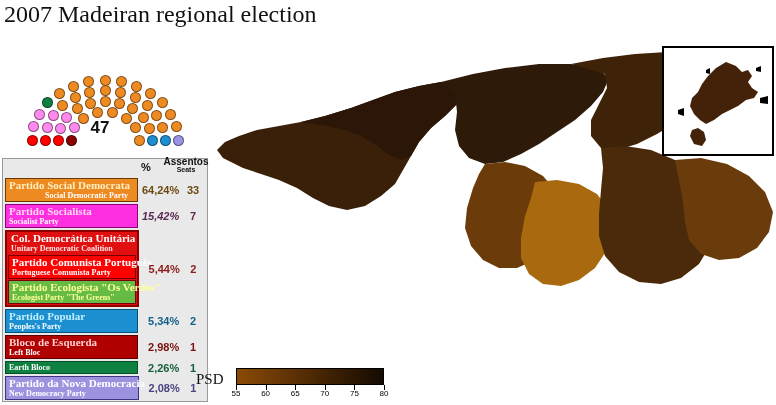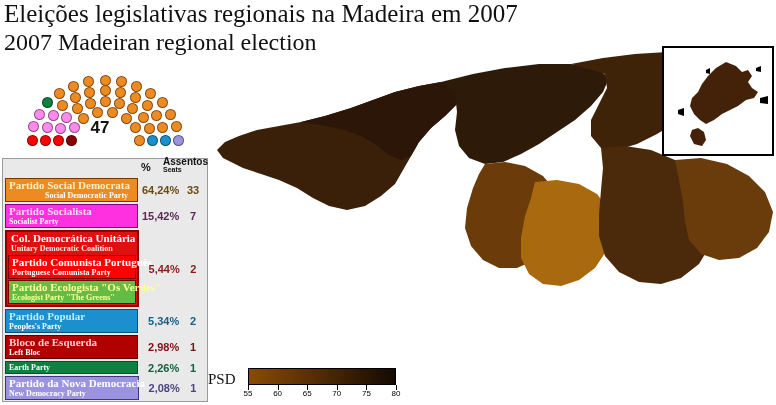--- a/index.html
+++ b/index.html
@@ -17,21 +17,21 @@
         border:1px solid rgba(0,0,0,.45);box-sizing:border-box;}
   #total-seats{position:absolute;left:80px;top:118px;width:40px;text-align:center;
                font-family:"Liberation Sans",sans-serif;font-weight:bold;font-size:17px;color:#111;}
 
   
   #legend{position:absolute;left:2px;top:158px;width:206px;
           background:#e9e9e9;border:1px solid #9a9a9a;box-sizing:border-box;}
   #legend .hdr{height:18px;position:relative;}
   #legend .hdr .pct{position:absolute;left:138px;top:2px;font-family:"Liberation Sans",sans-serif;
        font-weight:bold;font-size:11px;color:#111;}
-  #legend .hdr .seats{position:absolute;left:160px;top:-1px;width:46px;
+  #legend .hdr .seats{position:absolute;left:160px;top:-1px;text-align:center;width:46px;
        font-family:"Liberation Sans",sans-serif;font-weight:bold;font-size:10px;color:#111;line-height:8px;}
   #legend .hdr .seats small{display:block;font-size:7px;}
   .prow{position:relative;display:flex;align-items:stretch;padding:1px 2px 1px 2px;}
   .swatch{width:134px;box-sizing:border-box;border:1px solid #333;padding:1px 3px;
           display:flex;flex-direction:column;justify-content:center;}
   .pname{font-family:"Liberation Serif",serif;font-size:11px;line-height:11px;font-weight:bold;white-space:nowrap;}
   .pname-en{font-family:"Liberation Serif",serif;font-size:8px;line-height:9px;font-weight:bold;white-space:nowrap;}
   .pct-cell{width:42px;text-align:right;font-family:"Liberation Sans",sans-serif;
             font-size:11px;font-weight:bold;display:flex;align-items:center;justify-content:flex-end;padding-right:2px;}
   .seat-cell{width:24px;text-align:center;font-family:"Liberation Sans",sans-serif;
@@ -39,34 +39,33 @@
   .coal-outer{width:134px;box-sizing:border-box;border:2px solid #8d0000;background:#e01010;padding:1px;}
   .coal-head{padding:0 3px 1px 3px;}
   .coal-sub{border:1px solid #7a0000;padding:1px 3px;margin-top:1px;}
 
   
   #map-wrap{position:absolute;left:205px;top:30px;width:571px;height:345px;}
   #inset{position:absolute;left:662px;top:46px;width:112px;height:110px;
          background:#fff;border:2px solid #000;box-sizing:border-box;}
 
   
-  #scale{position:absolute;left:208px;top:368px;width:190px;height:24px;padding-left:28px;}
+  #scale{position:absolute;left:196px;top:368px;width:190px;height:24px;padding-left:28px;}
   #scale-label{position:absolute;left:0px;top:3px;font-family:"Liberation Serif",serif;
                font-size:15px;color:#111;}
   #scale-bar{position:absolute;left:40px;top:0px;width:148px;height:17px;border:1px solid #000;box-sizing:border-box;}
   #scale-ticks{position:absolute;left:40px;top:17px;width:148px;height:16px;}
   .tick{position:absolute;top:0;width:1px;height:5px;background:#000;}
   .ticklab{position:absolute;top:4px;font-family:"Liberation Sans",sans-serif;font-size:8px;color:#000;
            transform:translateX(-50%);}
 </style>
 </head>
 <body>
 
 <div class="title-block">
-  <div class="title-pt">Eleições legislativas regionais na Madeira em 2007</div>
   <div class="title-en">2007 Madeiran regional election</div>
 </div>
 
 <div id="hemicycle">
     <div class="seat" style="left: 65.5px; top: 72.5px; background: rgb(139, 0, 0);"></div>
     <div class="seat" style="left: 52.5px; top: 72.5px; background: rgb(255, 0, 0);"></div>
     <div class="seat" style="left: 39.5px; top: 72.5px; background: rgb(255, 0, 0);"></div>
     <div class="seat" style="left: 26.5px; top: 72.5px; background: rgb(255, 0, 0);"></div>
     <div class="seat" style="left: 28.3303px; top: 59.1799px; background: rgb(255, 138, 238);"></div>
     <div class="seat" style="left: 41.5445px; top: 59.7661px; background: rgb(255, 138, 238);"></div>
@@ -129,21 +128,21 @@
           <div class="pname-en" style="color: rgb(255, 255, 255); padding-left: 36px;">Social Democratic Party</div>
         </div>
         <div class="pct-cell" style="color: rgb(107, 74, 16);">64,24%</div>
         <div class="seat-cell" style="color: rgb(107, 74, 16);">33</div>
       </div>
       <div class="prow">
         <div class="swatch" style="background: rgb(255, 48, 224); border-color: rgb(140, 0, 119);">
           <div class="pname" style="color: rgb(255, 214, 246);">Partido Socialista</div>
           <div class="pname-en" style="color: rgb(255, 255, 255);">Socialist Party</div>
         </div>
-        <div class="pct-cell" style="color: rgb(90, 42, 85);">15,42%</div>
+        <div class="pct-cell" style="color: rgb(90, 42, 85); font-style: italic;">15,42%</div>
         <div class="seat-cell" style="color: rgb(90, 42, 85);">7</div>
       </div>
       <div class="prow">
         <div class="coal-outer">
           <div class="coal-head">
             <div class="pname" style="color: rgb(255, 255, 255);">Col. Democrática Unitária</div>
             <div class="pname-en" style="color: rgb(255, 227, 227);">Unitary Democratic Coalition</div>
           </div>
           <div class="coal-sub" style="background: rgb(255, 0, 0); border-color: rgb(122, 0, 0);">
             <div class="pname" style="color: rgb(255, 255, 255);">Partido Comunista Português</div>
@@ -168,21 +167,21 @@
       <div class="prow">
         <div class="swatch" style="background: rgb(176, 0, 0); border-color: rgb(90, 0, 0);">
           <div class="pname" style="color: rgb(255, 208, 208);">Bloco de Esquerda</div>
           <div class="pname-en" style="color: rgb(255, 255, 255);">Left Bloc</div>
         </div>
         <div class="pct-cell" style="color: rgb(122, 17, 17);">2,98%</div>
         <div class="seat-cell" style="color: rgb(122, 17, 17);">1</div>
       </div>
       <div class="prow">
         <div class="swatch" style="background: rgb(14, 128, 64); border-color: rgb(3, 80, 42);">
-          <div class="pname-en" style="color: rgb(255, 255, 255);">Earth Party</div>
+          <div class="pname-en" style="color: rgb(255, 255, 255);">Earth Bloco</div>
         </div>
         <div class="pct-cell" style="color: rgb(22, 96, 58);">2,26%</div>
         <div class="seat-cell" style="color: rgb(22, 96, 58);">1</div>
       </div>
       <div class="prow">
         <div class="swatch" style="background: rgb(155, 147, 224); border-color: rgb(61, 53, 128);">
           <div class="pname" style="color: rgb(255, 255, 255);">Partido da Nova Democracia</div>
           <div class="pname-en" style="color: rgb(255, 255, 255);">New Democracy Party</div>
         </div>
         <div class="pct-cell" style="color: rgb(74, 68, 128);">2,08%</div>

